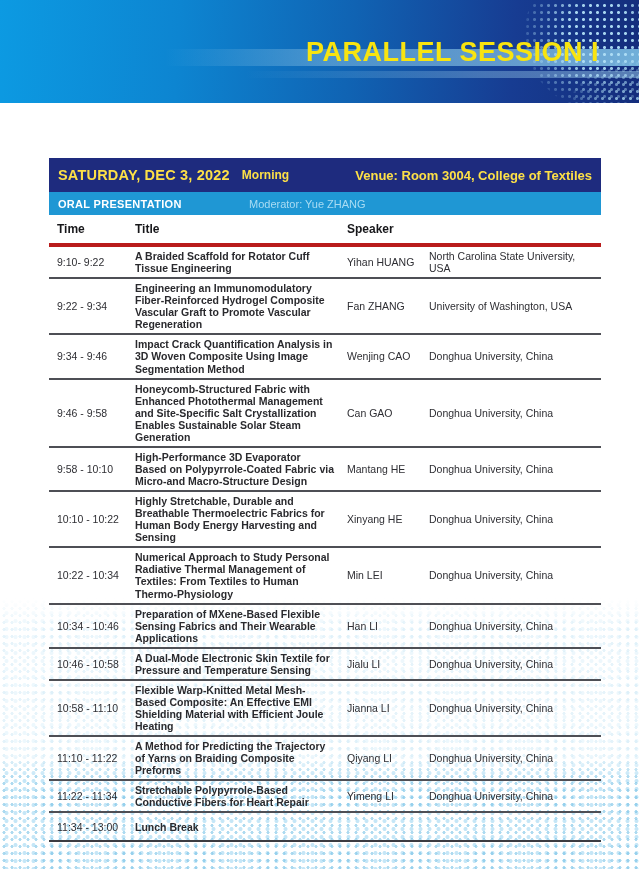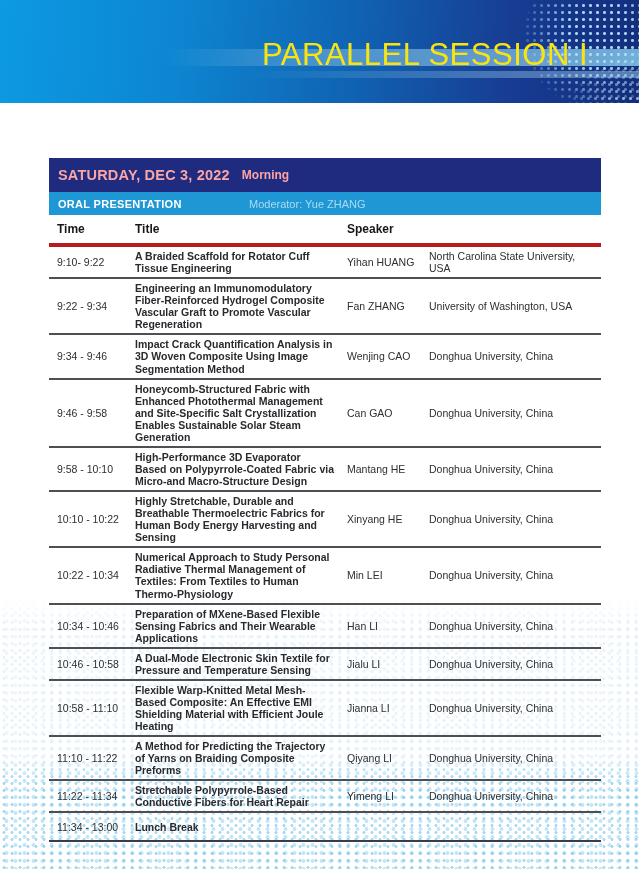--- a/index.html
+++ b/index.html
@@ -29,42 +29,42 @@
   .dot-sphere {
     position:absolute; border-radius:50%;
     background:radial-gradient(rgba(175,222,245,.95) 1.3px, rgba(0,0,0,0) 1.6px);
     background-size:7px 7px;
     -webkit-mask-image:radial-gradient(circle, rgba(0,0,0,1) 30%, rgba(0,0,0,.25) 68%, rgba(0,0,0,0) 72%);
     mask-image:radial-gradient(circle, rgba(0,0,0,1) 30%, rgba(0,0,0,.25) 68%, rgba(0,0,0,0) 72%);
   }
   .sphere-top { right:-35px; top:-40px; width:150px; height:150px; }
   .sphere-bottom { right:-55px; top:60px; width:130px; height:130px; opacity:.8; }
   .banner-title {
-    position:absolute; top:37px; right:51px;
-    font-size:31px; font-weight:400; letter-spacing:.5px;
+    position:absolute; top:37px; right:40px;
+    font-size:27px; font-weight:700; letter-spacing:.5px;
     color:#F8E410; white-space:nowrap;
   }
 
   
   .dots-bg {
     position:absolute; left:0; top:598px; width:639px; height:271px; z-index:0;
     background:
       radial-gradient(rgba(120,194,230,.60) 1.4px, rgba(0,0,0,0) 1.7px),
       radial-gradient(rgba(150,210,240,.55) 1.9px, rgba(0,0,0,0) 2.2px);
     background-size:8px 7px, 9px 8px;
     background-position:0 0, 2px 3px;
     -webkit-mask-image:linear-gradient(180deg, rgba(0,0,0,0) 0px, rgba(0,0,0,.30) 28px, rgba(0,0,0,.32) 158px, rgba(0,0,0,1) 180px, rgba(0,0,0,1) 100%);
     mask-image:linear-gradient(180deg, rgba(0,0,0,0) 0px, rgba(0,0,0,.30) 28px, rgba(0,0,0,.32) 158px, rgba(0,0,0,1) 180px, rgba(0,0,0,1) 100%);
   }
 
   
   .schedule { position:absolute; left:49px; top:158px; width:552px; z-index:1; }
 
   .bar-navy {
-    height:34px; background:#1E2B7E; color:#fca5a5;
+    height:34px; background:#1E2B7E; color:#fde047;
     display:flex; align-items:center; padding:0 9px;
   }
   .bar-navy .date   { font-size:14.5px; font-weight:700; letter-spacing:.2px; }
   .bar-navy .period { font-size:12px; font-weight:700; margin-left:12px; }
   .bar-navy .venue  { margin-left:auto; font-size:13px; font-weight:600; }
 
   .bar-blue {
     height:23px; background:#1F97D4; position:relative;
     display:flex; align-items:center; padding:0 9px;
   }
@@ -105,20 +105,21 @@
     <div class="banner-title">PARALLEL SESSION I</div>
   </div>
 
   <div class="dots-bg"></div>
 
   <div class="schedule">
 
     <div class="bar-navy">
       <span class="date">SATURDAY, DEC 3, 2022</span>
       <span class="period">Morning</span>
+      <span class="venue">Venue: Room 3004, College of Textiles</span>
     </div>
 
     <div class="bar-blue">
       <span class="ptype">ORAL PRESENTATION</span>
       <span class="moderator">Moderator: Yue ZHANG</span>
     </div>
 
     <div class="thead">
       <div class="c-time">Time</div>
       <div class="c-title">Title</div>

